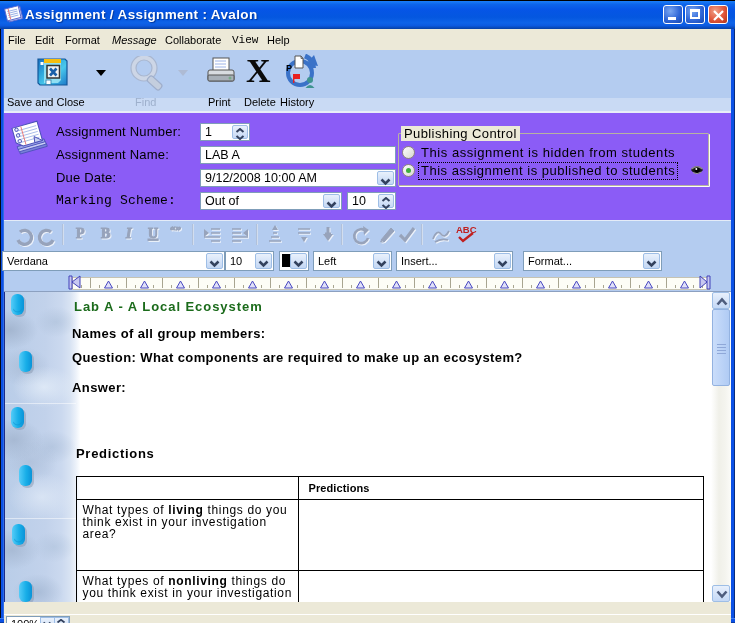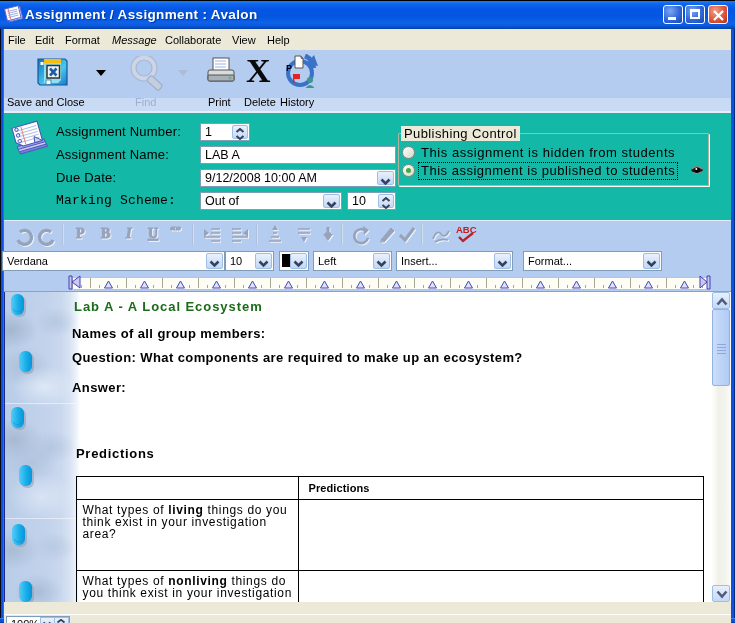--- a/index.html
+++ b/index.html
@@ -16,21 +16,21 @@
 .wglyph{position:absolute;color:#fff;}
 
 #menubar{left:4px;top:29px;width:727px;height:21px;background:#ECE9D8;font-size:11px;color:#000;}
 #menubar span{position:absolute;top:5px;}
 
 #toolbar{left:4px;top:50px;width:727px;height:61px;background:linear-gradient(#B4CCF0 0,#B4CCF0 48px,#C9DAF4 48px,#C9DAF4 100%);}
 #toolbar .lbl{position:absolute;top:46px;font-size:11px;color:#000;}
 #toolbar .lbl.dis{color:#9EB0CC;}
 #tbline{left:4px;top:111px;width:727px;height:2px;background:#E8EEF8;}
 
-#form{left:4px;top:113px;width:727px;height:107px;background:#14b8a6;}
+#form{left:4px;top:113px;width:727px;height:107px;background:#8b5cf6;}
 #form .flabel{position:absolute;left:52px;font-size:13px;letter-spacing:0.2px;color:#000;}
 .field{position:absolute;background:#fff;border:1px solid #7F9DB9;box-sizing:border-box;font-size:12.5px;color:#000;}
 .field .txt{position:absolute;left:4px;top:1px;white-space:nowrap;}
 .spinbtn{position:absolute;right:1px;top:1px;width:14px;bottom:1px;background:linear-gradient(#E9F1FC,#C6D9F5);border:1px solid #9EBEE6;border-radius:2px;}
 .dropbtn{position:absolute;right:1px;top:1px;width:15px;bottom:1px;background:linear-gradient(#E9F1FC,#C3D7F4);border:1px solid #9EBEE6;border-radius:2px;}
 svg{display:block;}
 
 #pubctl{left:398px;top:133px;width:311px;height:53px;border:1px solid #B7B3A1;border-radius:1px;box-sizing:border-box;box-shadow:1px 1px 0 #FDFDF6;}
 #publegend{left:401px;top:126px;background:#ECE9D8;padding:0 3px;font-size:13px;letter-spacing:0.4px;}
 .radio{position:absolute;width:13px;height:13px;border-radius:50%;background:linear-gradient(135deg,#fdfdfd,#d8d8d0);border:1px solid #90887c;box-sizing:border-box;}
@@ -86,21 +86,21 @@
  <div id="borderL" class="abs"></div>
  <div id="borderR" class="abs"></div>
  <div id="borderB" class="abs"></div>
 
  <div id="menubar" class="abs">
   <span style="left:4px;">File</span>
       <span style="left:31px;">Edit</span>
       <span style="left:61px;">Format</span>
       <span style="left:108px;font-style:italic;">Message</span>
       <span style="left:161px;">Collaborate</span>
-      <span style="left:228px;">View</span>
+      <span style="left:228px;font-family:Liberation Mono, monospace;">View</span>
       <span style="left:263px;">Help</span>
  </div>
 
  <div id="toolbar" class="abs">
 
   <div class="abs" style="left:32px;top:6px;width:33px;height:32px;">
    <svg width="33" height="32" viewBox="0 0 33 32">
     <defs>
      <linearGradient id="fd" x1="0" y1="0" x2="1" y2="1">
       <stop offset="0" stop-color="#1A6FC0"></stop>

